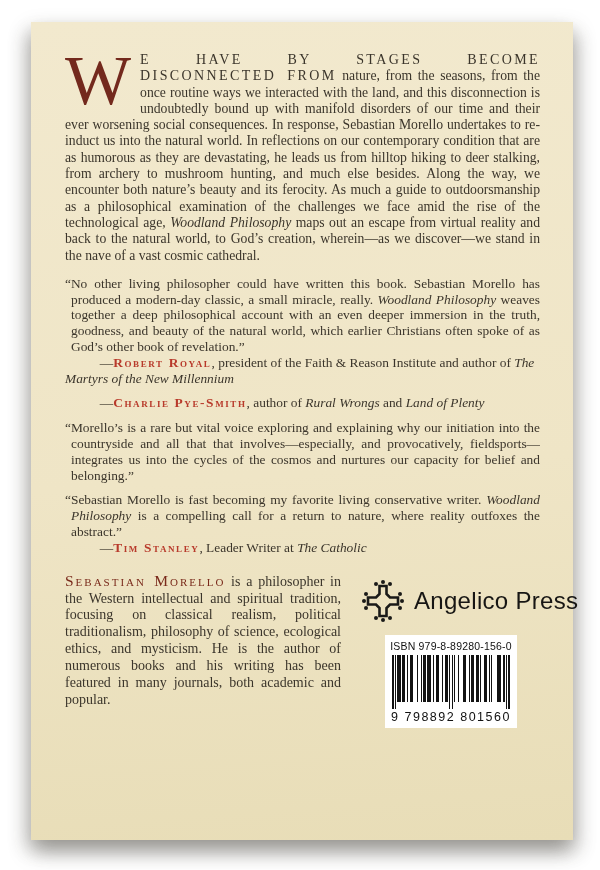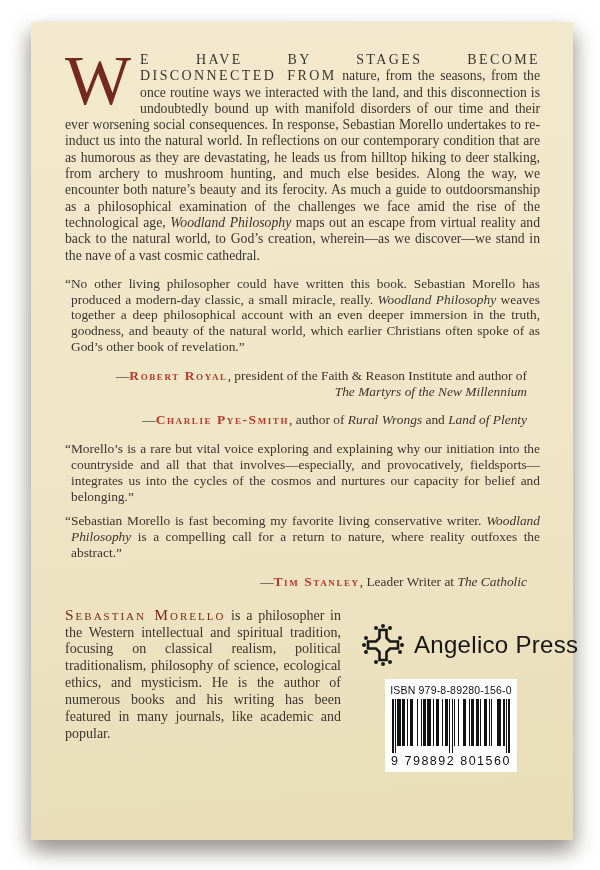--- a/index.html
+++ b/index.html
@@ -47,25 +47,25 @@
   .quote { margin: 0 0 9px 0; }
   .q-text {
     margin: 0;
     font-size: 13.4px;
     line-height: 15.8px;
     text-align: justify;
     padding-left: 6px;
     text-indent: -6px;
   }
   .q-attr {
-    margin: 13px;
+    margin: 0;
     font-size: 13.4px;
     line-height: 15.8px;
     text-indent: 2.6em;
-    text-align: right;
+    text-align: left;
   }
   .attr-name {
     color: #b83a2b;
     font-weight: 700;
     font-variant: small-caps;
     letter-spacing: 1.6px;
   }
   em { font-style: italic; }
 
   
@@ -77,21 +77,21 @@
     line-height: 16.9px;
     text-align: justify;
   }
   .bio-name {
     color: #7a2a1b;
     font-variant: small-caps;
     letter-spacing: 2px;
     font-size: 15.5px;
   }
   .pub-col { flex: 1; padding-left: 18px; }
-  .pub-row { display: flex; align-items: center; gap: 9px; margin: 16px 0 0 2px; }
+  .pub-row { display: flex; align-items: center; gap: 9px; margin: 6px 0 0 2px; }
   .pub-logo svg { display: block; }
   .pub-name {
     font-family: "Liberation Sans", sans-serif;
     font-size: 24px;
     letter-spacing: 0.3px;
     color: #171614;
     white-space: nowrap;
   }
 
   
@@ -159,21 +159,21 @@
       <div class="quote">
         <p class="q-text"><span>“Sebastian Morello is fast becoming my favorite living conservative writer. </span><em>Woodland Philosophy</em><span> is a compelling call for a return to nature, where reality outfoxes the abstract.”</span></p>
         <p class="q-attr"><span>—</span><span class="attr-name">Tim Stanley</span><span><span>, Leader Writer at </span><em>The Catholic</em></span></p>
       </div>
 
     </div>
 
     <div class="bottom">
 
       <div class="bio-col">
-        <p class="bio-text"><span class="bio-name">Sebastian Morello</span><span> is a philosopher in the Western intellectual and spiritual tradition, focusing on classical realism, political traditionalism, philosophy of science, ecological ethics, and mysticism. He is the author of numerous books and his writing has been featured in many journals, like academic and popular.</span></p>
+        <p class="bio-text"><span class="bio-name">Sebastian Morello</span><span> is a philosopher in the Western intellectual and spiritual tradition, focusing on classical realism, political traditionalism, philosophy of science, ecological ethics, and mysticism. He is the author of numerous books and his writing has been featured in many journals, both academic and popular.</span></p>
       </div>
 
       <div class="pub-col">
         <div class="pub-row">
           <span class="pub-logo">
             <svg width="44" height="44" viewBox="0 0 44 44" aria-hidden="true">
               <g stroke="#1a1a18" stroke-width="2.6" fill="none">
                 <path d="M18.5 7 h7 v8 l3.5 3.5 h8 v7 h-8 l-3.5 3.5 v8 h-7 v-8 l-3.5 -3.5 h-8 v-7 h8 l3.5 -3.5 z"></path>
               </g>
               <g fill="#1a1a18">

